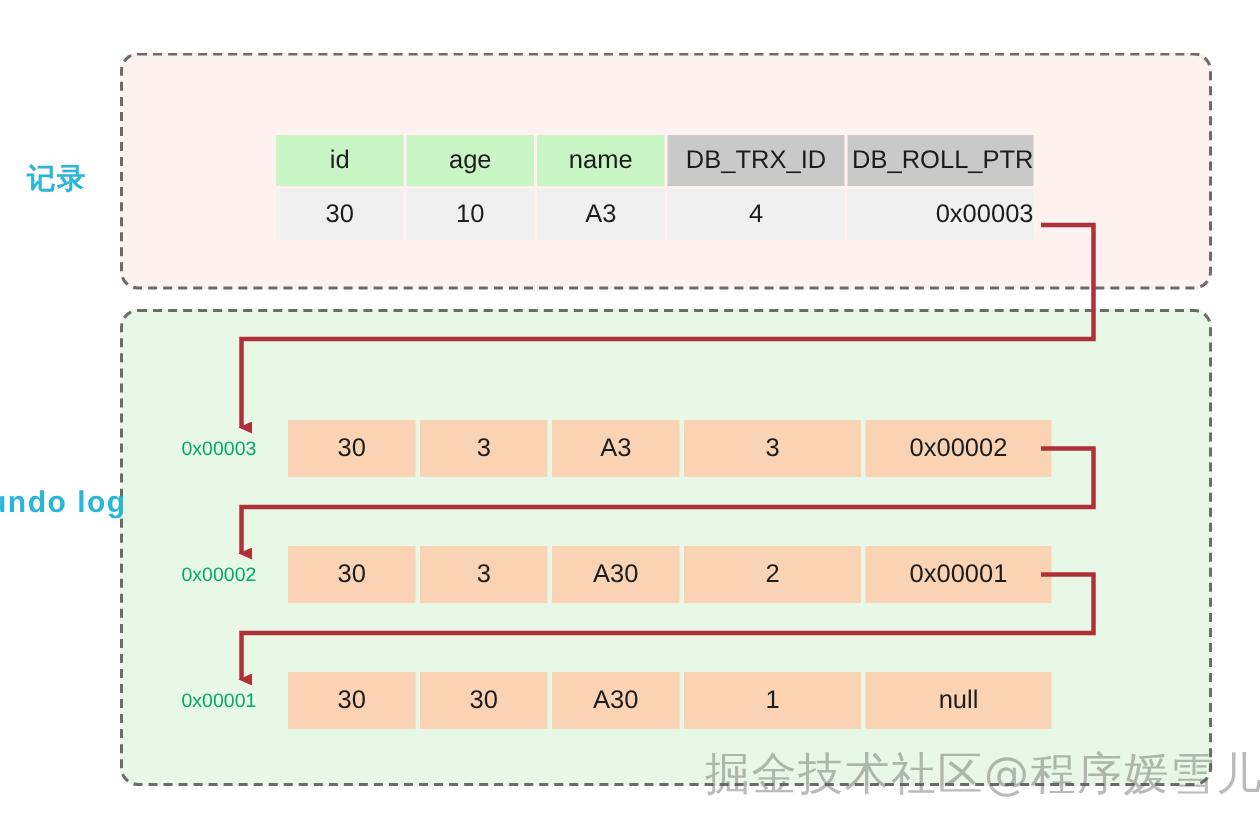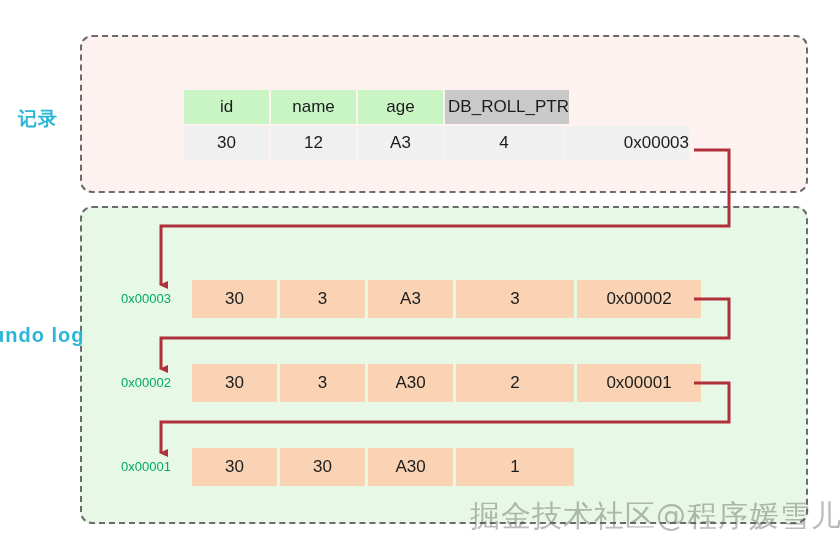--- a/index.html
+++ b/index.html
@@ -152,27 +152,28 @@
 
   <div class="panel" id="record-panel"></div>
   <div class="panel" id="undo-panel"></div>
 
   <div class="side-label" id="label-record">记录</div>
   <div class="side-label" id="label-undo">undo log</div>
 
   <div id="record-table">
     <div class="trow">
       <div class="cell c-id head-green">id</div>
+      <div class="cell c-age head-green">age</div>
       <div class="cell c-name head-green">name</div>
-      <div class="cell c-age head-green">age</div>
+      <div class="cell c-trx head-gray">DB_TRX_ID</div>
       <div class="cell c-ptr head-gray">DB_ROLL_PTR</div>
     </div>
     <div class="trow">
       <div class="cell c-id body-cell">30</div>
-      <div class="cell c-age body-cell">12</div>
+      <div class="cell c-age body-cell">10</div>
       <div class="cell c-name body-cell">A3</div>
       <div class="cell c-trx body-cell">4</div>
       <div class="cell c-ptr body-cell">0x00003</div>
     </div>
   </div>
 
   <div class="addr" id="addr-0">0x00003</div>
   <div class="undo-row" id="undo-row-0">
     <div class="ucell u-a">30</div>
     <div class="ucell u-b">3</div>
@@ -189,20 +190,21 @@
     <div class="ucell u-d">2</div>
     <div class="ucell u-e">0x00001</div>
   </div>
 
   <div class="addr" id="addr-2">0x00001</div>
   <div class="undo-row" id="undo-row-2">
     <div class="ucell u-a">30</div>
     <div class="ucell u-b">30</div>
     <div class="ucell u-c">A30</div>
     <div class="ucell u-d">1</div>
+    <div class="ucell u-e">null</div>
   </div>
 
   <svg id="wires" viewBox="0 0 840 546" xmlns="http://www.w3.org/2000/svg">
     <defs>
       <marker id="ahead" markerWidth="10" markerHeight="10" refX="4" refY="7" orient="auto" markerUnits="userSpaceOnUse">
         <path d="M0,0 L8,0 L4,9 Z" fill="#b0303a"></path>
       </marker>
     </defs>
 
     <path d="M694,150 L729,150 L729,226 L161,226 L161,285" fill="none" stroke="#b0303a" stroke-width="3" marker-end="url(#ahead)"></path>

